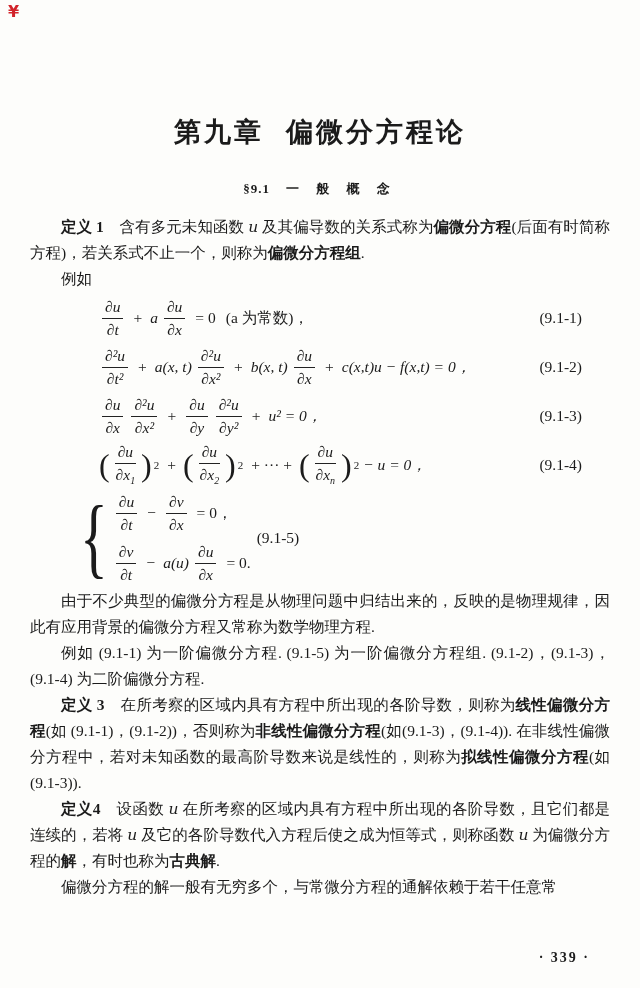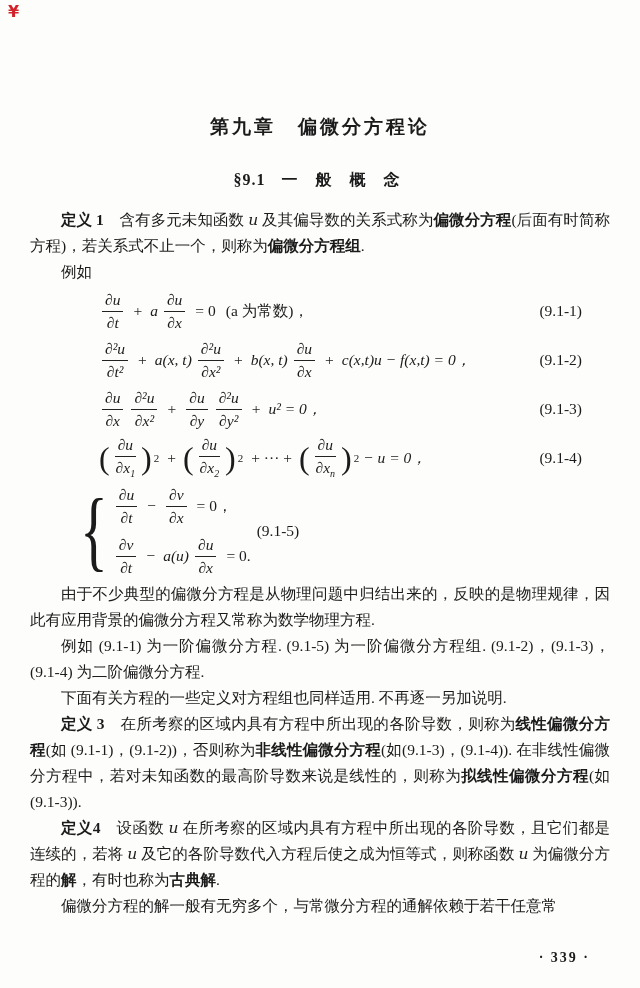--- a/index.html
+++ b/index.html
@@ -6,23 +6,23 @@
   .page {
     position:relative; width:640px; height:988px; overflow:hidden;
     background:#fdfdfb; color:#1b1b1b;
     font-family:"Liberation Serif","DejaVu Serif",serif;
   }
   .stamp {
     position:absolute; top:2px; left:8px; font-size:16px; font-weight:bold;
     color:#d2232a; font-family:"DejaVu Sans",sans-serif;
   }
   .content { position:absolute; left:30px; right:30px; top:0; }
-  .chapter { margin-top:114px; text-align:center; font-weight:bold; font-size:19px; letter-spacing:3px; white-space:nowrap; }
+  .chapter { margin-top:114px; text-align:center; font-weight:bold; font-size:27px; letter-spacing:3px; white-space:nowrap; }
   .chapter .gap { display:inline-block; width:22px; }
-  .section { margin-top:30px; text-align:center; font-weight:bold; font-size:16px; white-space:nowrap; }
+  .section { margin-top:30px; text-align:center; font-weight:bold; font-size:13px; white-space:nowrap; }
   .section .num { margin-right:16px; letter-spacing:1px; }
   .section .ttl { letter-spacing:7px; }
   .body { margin-top:16px; font-size:15.5px; line-height:26px; text-align:justify; }
   .para { margin:0; text-indent:2em; }
   .b { font-weight:bold; }
   .i { font-style:italic; font-family:"DejaVu Serif",serif; }
   .eqs { margin:2px 0; }
   .eq {
     position:relative; display:flex; align-items:center;
     margin:3px 0 3px 68px; min-height:46px; font-size:15.5px;
@@ -188,21 +188,20 @@
           <span class="lbl" style="right:28px;">(9.1-5)</span>
         </div>
 
       </div>
 
       <p class="para"><span>由于不少典型的偏微分方程是从物理问题中归结出来的，反映的是物理规律，因此有应用背景的偏微分方程又常称为数学物理方程.</span></p>
 
 
       <p class="para"><span>例如 (9.1-1) 为一阶偏微分方程. (9.1-5) 为一阶偏微分方程组. (9.1-2)，(9.1-3)，(9.1-4) 为二阶偏微分方程.</span></p>
 
-      <p class="para"><span>下面有关方程的一些定义对方程组也同样适用. 不再逐一另加说明.</span></p>
 
       <p class="para"><span class="b">定义 3</span><span>　在所考察的区域内具有方程中所出现的各阶导数，则称为</span><span class="b">线性偏微分方程</span><span>(如 (9.1-1)，(9.1-2))，否则称为</span><span class="b">非线性偏微分方程</span><span>(如(9.1-3)，(9.1-4)). 在非线性偏微分方程中，若对未知函数的最高阶导数来说是线性的，则称为</span><span class="b">拟线性偏微分方程</span><span>(如 (9.1-3)).</span></p>
 
       <p class="para"><span class="b">定义4</span><span>　设函数 </span><span class="i">u</span><span> 在所考察的区域内具有方程中所出现的各阶导数，且它们都是连续的，若将 </span><span class="i">u</span><span> 及它的各阶导数代入方程后使之成为恒等式，则称函数 </span><span class="i">u</span><span> 为偏微分方程的</span><span class="b">解</span><span>，有时也称为</span><span class="b">古典解</span><span>.</span></p>
 
       <p class="para"><span>偏微分方程的解一般有无穷多个，与常微分方程的通解依赖于若干任意常</span></p>
 
     </div>
   </div>
 

